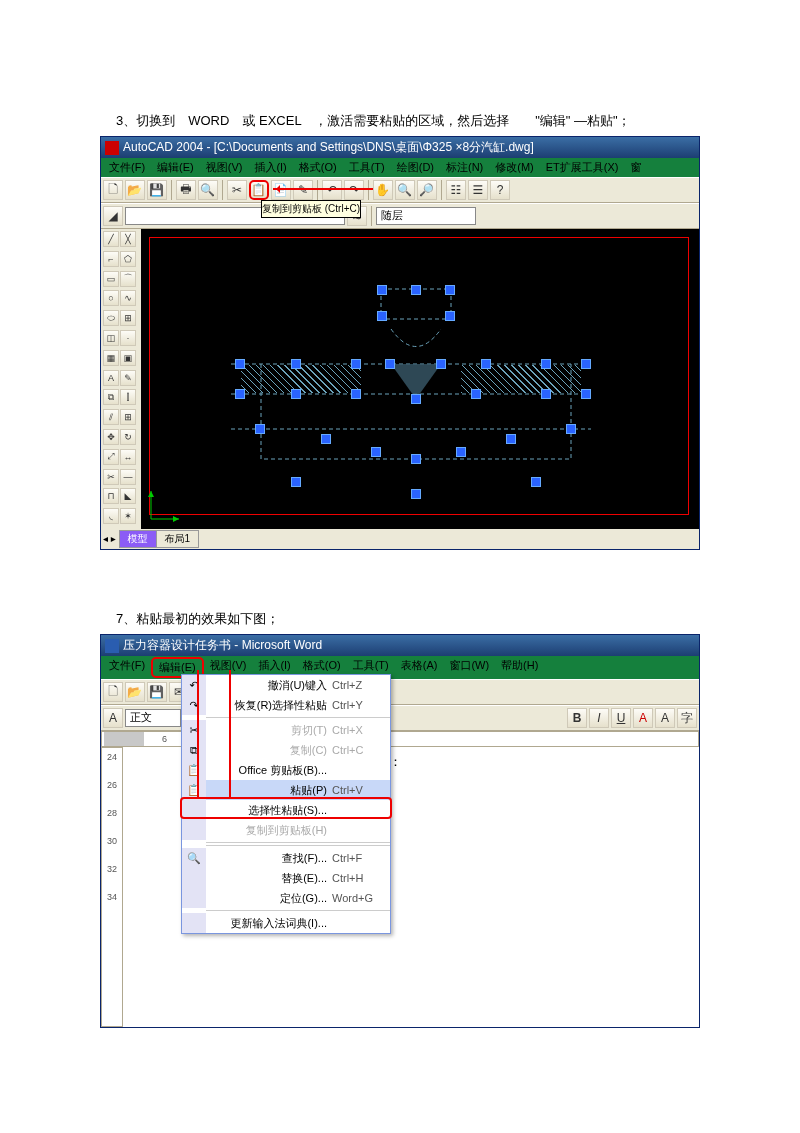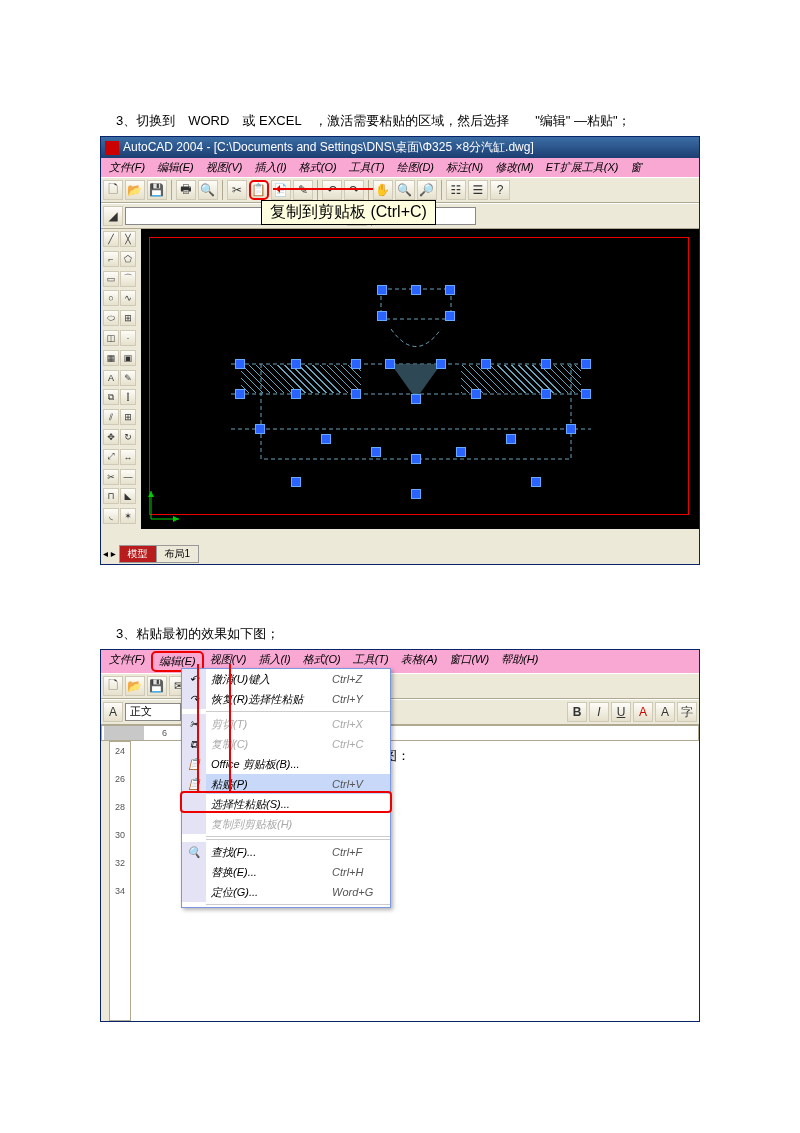--- a/index.html
+++ b/index.html
@@ -3,58 +3,58 @@
 <meta charset="utf-8">
 <style>
   * { box-sizing: border-box; margin: 0; padding: 0; }
   body { background: #fff; font-family: "Microsoft YaHei", SimSun, Arial, sans-serif; font-size: 13px; color: #000; width: 800px; }
   .page { padding: 100px 100px 40px 100px; }
   .caption { margin: 12px 0 6px 16px; font-size: 13px; }
 
   
   .win { border: 1px solid #0a246a; background: #ece9d8; }
   .titlebar { background: linear-gradient(#3b6ea5, #1c3e72); color: #fff; font-size: 12px; padding: 2px 4px; display: flex; align-items: center; gap: 4px; }
-  .menubar { background: #f9a8d4; padding: 1px 2px; font-size: 11px; display: flex; flex-wrap: wrap; font-style: italic; }
+  .menubar { background: #15803d; padding: 1px 2px; font-size: 11px; display: flex; flex-wrap: wrap; }
   .menubar span { padding: 1px 6px; }
   .toolbar { background: #ece9d8; border-top: 1px solid #fff; border-bottom: 1px solid #b0a890; padding: 2px 2px; display: flex; align-items: center; gap: 2px; font-size: 11px; }
   .tbtn { width: 20px; height: 20px; border: 1px solid #cfc9b8; background: linear-gradient(#fdfcf7, #e6e1cc); display: flex; align-items: center; justify-content: center; font-size: 12px; color: #333; }
   .sep { width: 1px; height: 20px; background: #b0a890; margin: 0 2px; }
   .highlight-red { border: 2px solid #e00 !important; border-radius: 5px; }
-  .tooltip-y { background: #ffffe0; border: 1px solid #000; font-size: 16px; padding: 1px 8px; position: absolute; }
+  .tooltip-y { background: #ffffe0; border: 1px solid #000; font-size: 10px; padding: 1px 0; position: absolute; }
   .red-arrow { position: absolute; background: #e00; height: 2px; }
   .red-arrow::after { content:''; position:absolute; right:-1px; top:-3px; border:4px solid transparent; border-left-color:#e00; }
 
   
   .acad { position: relative; width: 600px; }
   .acad .canvas-wrap { display: flex; }
   .acad .lefttools { width: 40px; background: #ece9d8; display: flex; flex-wrap: wrap; padding: 2px; gap: 1px; }
   .acad .lefttools .tbtn { width: 16px; height: 16px; font-size: 9px; }
   .acad .canvas { flex: 1; height: 300px; background: #000; position: relative; overflow: hidden; }
   .acad .redbox { position: absolute; border: 1.5px solid #e00; }
   .grip { position: absolute; width: 10px; height: 10px; background: #2a63ff; border: 1px solid #6af; }
   .hatch { position: absolute; background: repeating-linear-gradient(45deg, #6ba3bb 0 1px, transparent 1px 5px); height: 28px; }
   .ucs { position:absolute; left:6px; bottom:6px; }
   .ucs line { stroke:#0c0; stroke-width:1; }
   .tabs { background:#ece9d8; font-size:10px; padding:1px 2px; }
   .tabs span { display:inline-block; padding:1px 8px; border:1px solid #999; margin-right:-1px; }
-  .tabs .active { background:#b91c1c; color:#fff;margin-top:15px; }
+  .tabs .active { background:#8b5cf6; color:#fff; }
   .dd { border:1px solid #888; background:#fff; height:18px; flex:1; }
 
   
   .word { position:relative; width:600px; }
   .word .formatbar .combo { border:1px solid #888; background:#fff; height:18px; padding:0 4px; font-size:11px; }
   .word .ruler { background:#fff; border:1px solid #b0a890; height:16px; font-size:9px; display:flex; align-items:center; padding:0 2px; gap:18px; color:#555; }
   .word .ruler .lgray { background:#c8c8c8; width:40px; height:14px; }
-  .word-body { display:flex;margin-left:8px; }
+  .word-body { display:flex; }
   .word .leftrule { width:22px; background:#fff; border:1px solid #b0a890; font-size:9px; color:#555; display:flex; flex-direction:column; align-items:center; gap:18px; padding-top:4px;}
   .word .doc { flex:1; background:#fff; height:280px; position:relative; padding:6px 10px; font-size:13px; }
   .word .menu { position:absolute; background:#fff; border:1px solid #7a96df; box-shadow:2px 2px 4px rgba(0,0,0,.3); width:210px; top:18px; left:80px; z-index:10; font-size:11px;}
   .word .menu .row { display:flex; align-items:center; height:20px; }
   .word .menu .ic { width:24px; background:#e3e3f5; height:100%; display:flex; align-items:center; justify-content:center; font-size:11px; }
-  .word .menu .lab { flex:1; padding:0 5px; }
+  .word .menu .lab { flex:1; padding:0 5px;text-align:right; }
   .word .menu .sc  { width:58px; color:#555; padding-right:4px; }
   .word .menu .row.sel { background:#c8d8f8; }
   .word .menu .row.dis .lab, .word .menu .row.dis .sc { color:#aaa; }
   .word .menu .divider { height:1px; background:#ccc; margin:2px 0 2px 24px; }
   .word .menu-red { position:absolute; border:2px solid #e00; border-radius:4px; }
   .appicon { width:14px; height:14px; background:#c00; display:inline-block; }
   .wicon { width:14px; height:14px; background:#2a5db0; display:inline-block; }
 </style>
 </head>
 <body>
@@ -197,23 +197,27 @@
           <polygon points="32,32 26,29 26,35" fill="#0c0"></polygon>
             <polygon points="4,4 1,10 7,10" fill="#0c0"></polygon>
         </svg>
       </div>
     </div>
     <div class="tabs">
       ◂ ▸ <span class="active">模型</span><span>布局1</span>
     </div>
   </div>
 
-  <p class="caption" style="margin-top:60px;">3、粘贴最初的效果如下图；</p>
+  <p class="caption" style="margin-top:60px;">7、粘贴最初的效果如下图；</p>
 
   <div class="win word">
+    <div class="titlebar">
+      <span class="wicon"></span>
+      <span>压力容器设计任务书 - Microsoft Word</span>
+    </div>
     <div class="menubar" style="position:relative;">
       <span>文件(F)</span>
       <span class="highlight-red">编辑(E)</span>
       <span>视图(V)</span>
       <span>插入(I)</span>
       <span>格式(O)</span>
       <span>工具(T)</span>
       <span>表格(A)</span>
       <span>窗口(W)</span>
       <span>帮助(H)</span>
@@ -271,20 +275,25 @@
             <div class="ic"></div>
             <div class="lab">替换(E)...</div>
             <div class="sc">Ctrl+H</div>
           </div>
         <div class="row">
             <div class="ic"></div>
             <div class="lab">定位(G)...</div>
             <div class="sc">Word+G</div>
           </div>
         <div class="divider"></div>
+        <div class="row">
+            <div class="ic"></div>
+            <div class="lab">更新输入法词典(I)...</div>
+            <div class="sc"></div>
+          </div>
         <div class="menu-red" style="left:-2px; top:122px; width:212px; height:22px;"></div>
       </div>
 
       <div style="position:absolute; left:96px; top:14px; width:2px; height:128px; background:#e00; z-index:11;"></div>
       <div style="position:absolute; left:128px; top:14px; width:2px; height:128px; background:#e00; z-index:11;"></div>
     </div>
     <div class="toolbar">
       <div class="tbtn">🗋</div>
       <div class="tbtn">📂</div>
       <div class="tbtn">💾</div>

